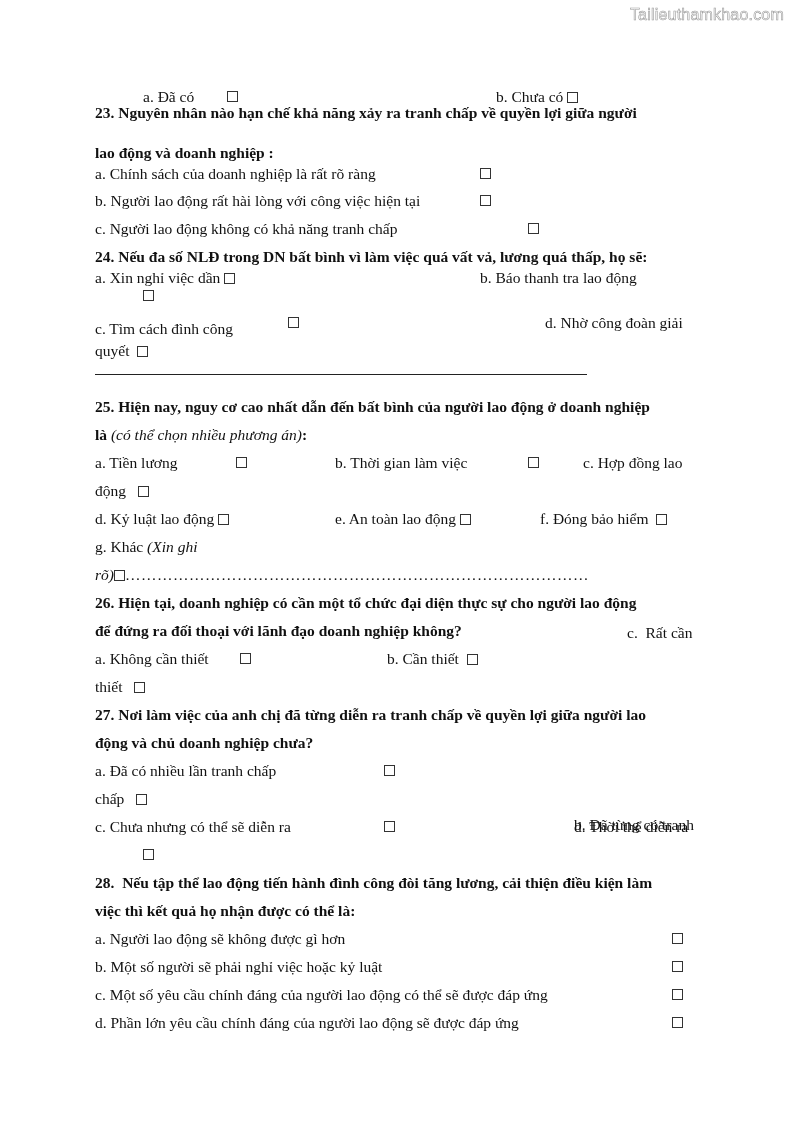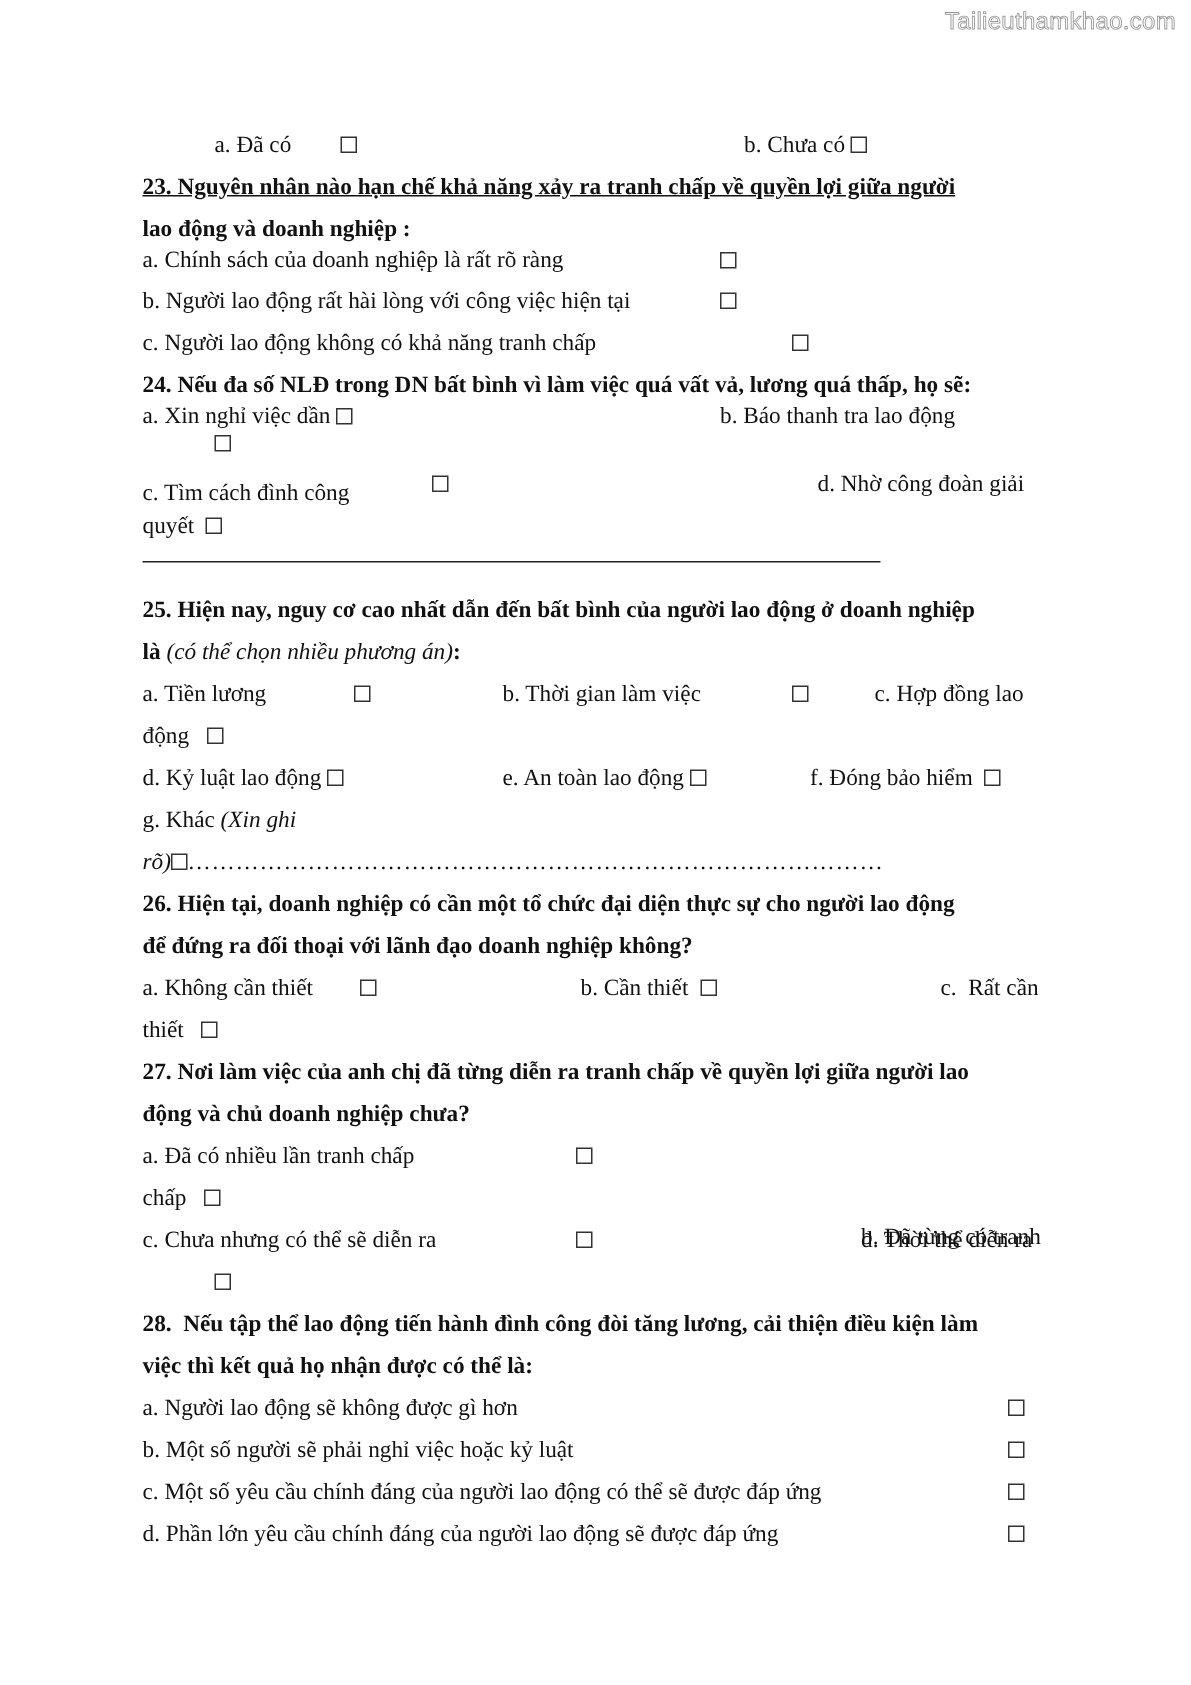--- a/index.html
+++ b/index.html
@@ -37,21 +37,21 @@
 
 <div class="ln" style="left:143px; top:88px;">
   <span>a. Đã có</span>
 </div>
 <span class="cb abs" style="left:227px; top:91px;"></span>
 <div class="ln" style="left:496px; top:88px;">
   <span>b. Chưa có</span>
   <span class="cb"></span>
 </div>
 
-<div class="ln b" style="left:95px; top:116px;text-decoration:underline;">23. Nguyên nhân nào hạn chế khả năng xảy ra tranh chấp về quyền lợi giữa người</div>
+<div class="ln b" style="left:95px; top:104px;">23. Nguyên nhân nào hạn chế khả năng xảy ra tranh chấp về quyền lợi giữa người</div>
 <div class="ln b" style="left:95px; top:144px;">lao động và doanh nghiệp :</div>
 <div class="ln" style="left:95px; top:165px;">a. Chính sách của doanh nghiệp là rất rõ ràng</div>
 <span class="cb abs" style="left:480px; top:168px;"></span>
 <div class="ln" style="left:95px; top:192px;">b. Người lao động rất hài lòng với công việc hiện tại</div>
 <span class="cb abs" style="left:480px; top:195px;"></span>
 <div class="ln" style="left:95px; top:220px;">c. Người lao động không có khả năng tranh chấp</div>
 <span class="cb abs" style="left:528px; top:223px;"></span>
 
 <div class="ln b" style="left:95px; top:248px;">24. Nếu đa số NLĐ trong DN bất bình vì làm việc quá vất vả, lương quá thấp, họ sẽ:</div>
 <div class="ln" style="left:95px; top:269px;">
@@ -105,21 +105,21 @@
 </div>
 
 <div class="ln b" style="left:95px; top:594px;">26. Hiện tại, doanh nghiệp có cần một tổ chức đại diện thực sự cho người lao động</div>
 <div class="ln b" style="left:95px; top:622px;">để đứng ra đối thoại với lãnh đạo doanh nghiệp không?</div>
 <div class="ln" style="left:95px; top:650px;">a. Không cần thiết</div>
 <span class="cb abs" style="left:240px; top:653px;"></span>
 <div class="ln" style="left:387px; top:650px;">
   <span>b. Cần thiết</span>
   &nbsp;<span class="cb"></span>
 </div>
-<div class="ln" style="left:627px; top:650px; white-space:pre;">c.  Rất cần</div>
+<div class="ln" style="left:627px; top:624px; white-space:pre;">c.  Rất cần</div>
 <div class="ln" style="left:95px; top:678px;">
   <span>thiết</span>
   &nbsp;&nbsp;<span class="cb"></span>
 </div>
 
 <div class="ln b" style="left:95px; top:706px;">27. Nơi làm việc của anh chị đã từng diễn ra tranh chấp về quyền lợi giữa người lao</div>
 <div class="ln b" style="left:95px; top:734px;">động và chủ doanh nghiệp chưa?</div>
 <div class="ln" style="left:95px; top:762px;">a. Đã có nhiều lần tranh chấp</div>
 <span class="cb abs" style="left:384px; top:765px;"></span>
 <div class="ln" style="left:574px; top:774px;margin-top:42px;">b. Đã từng có tranh</div>

